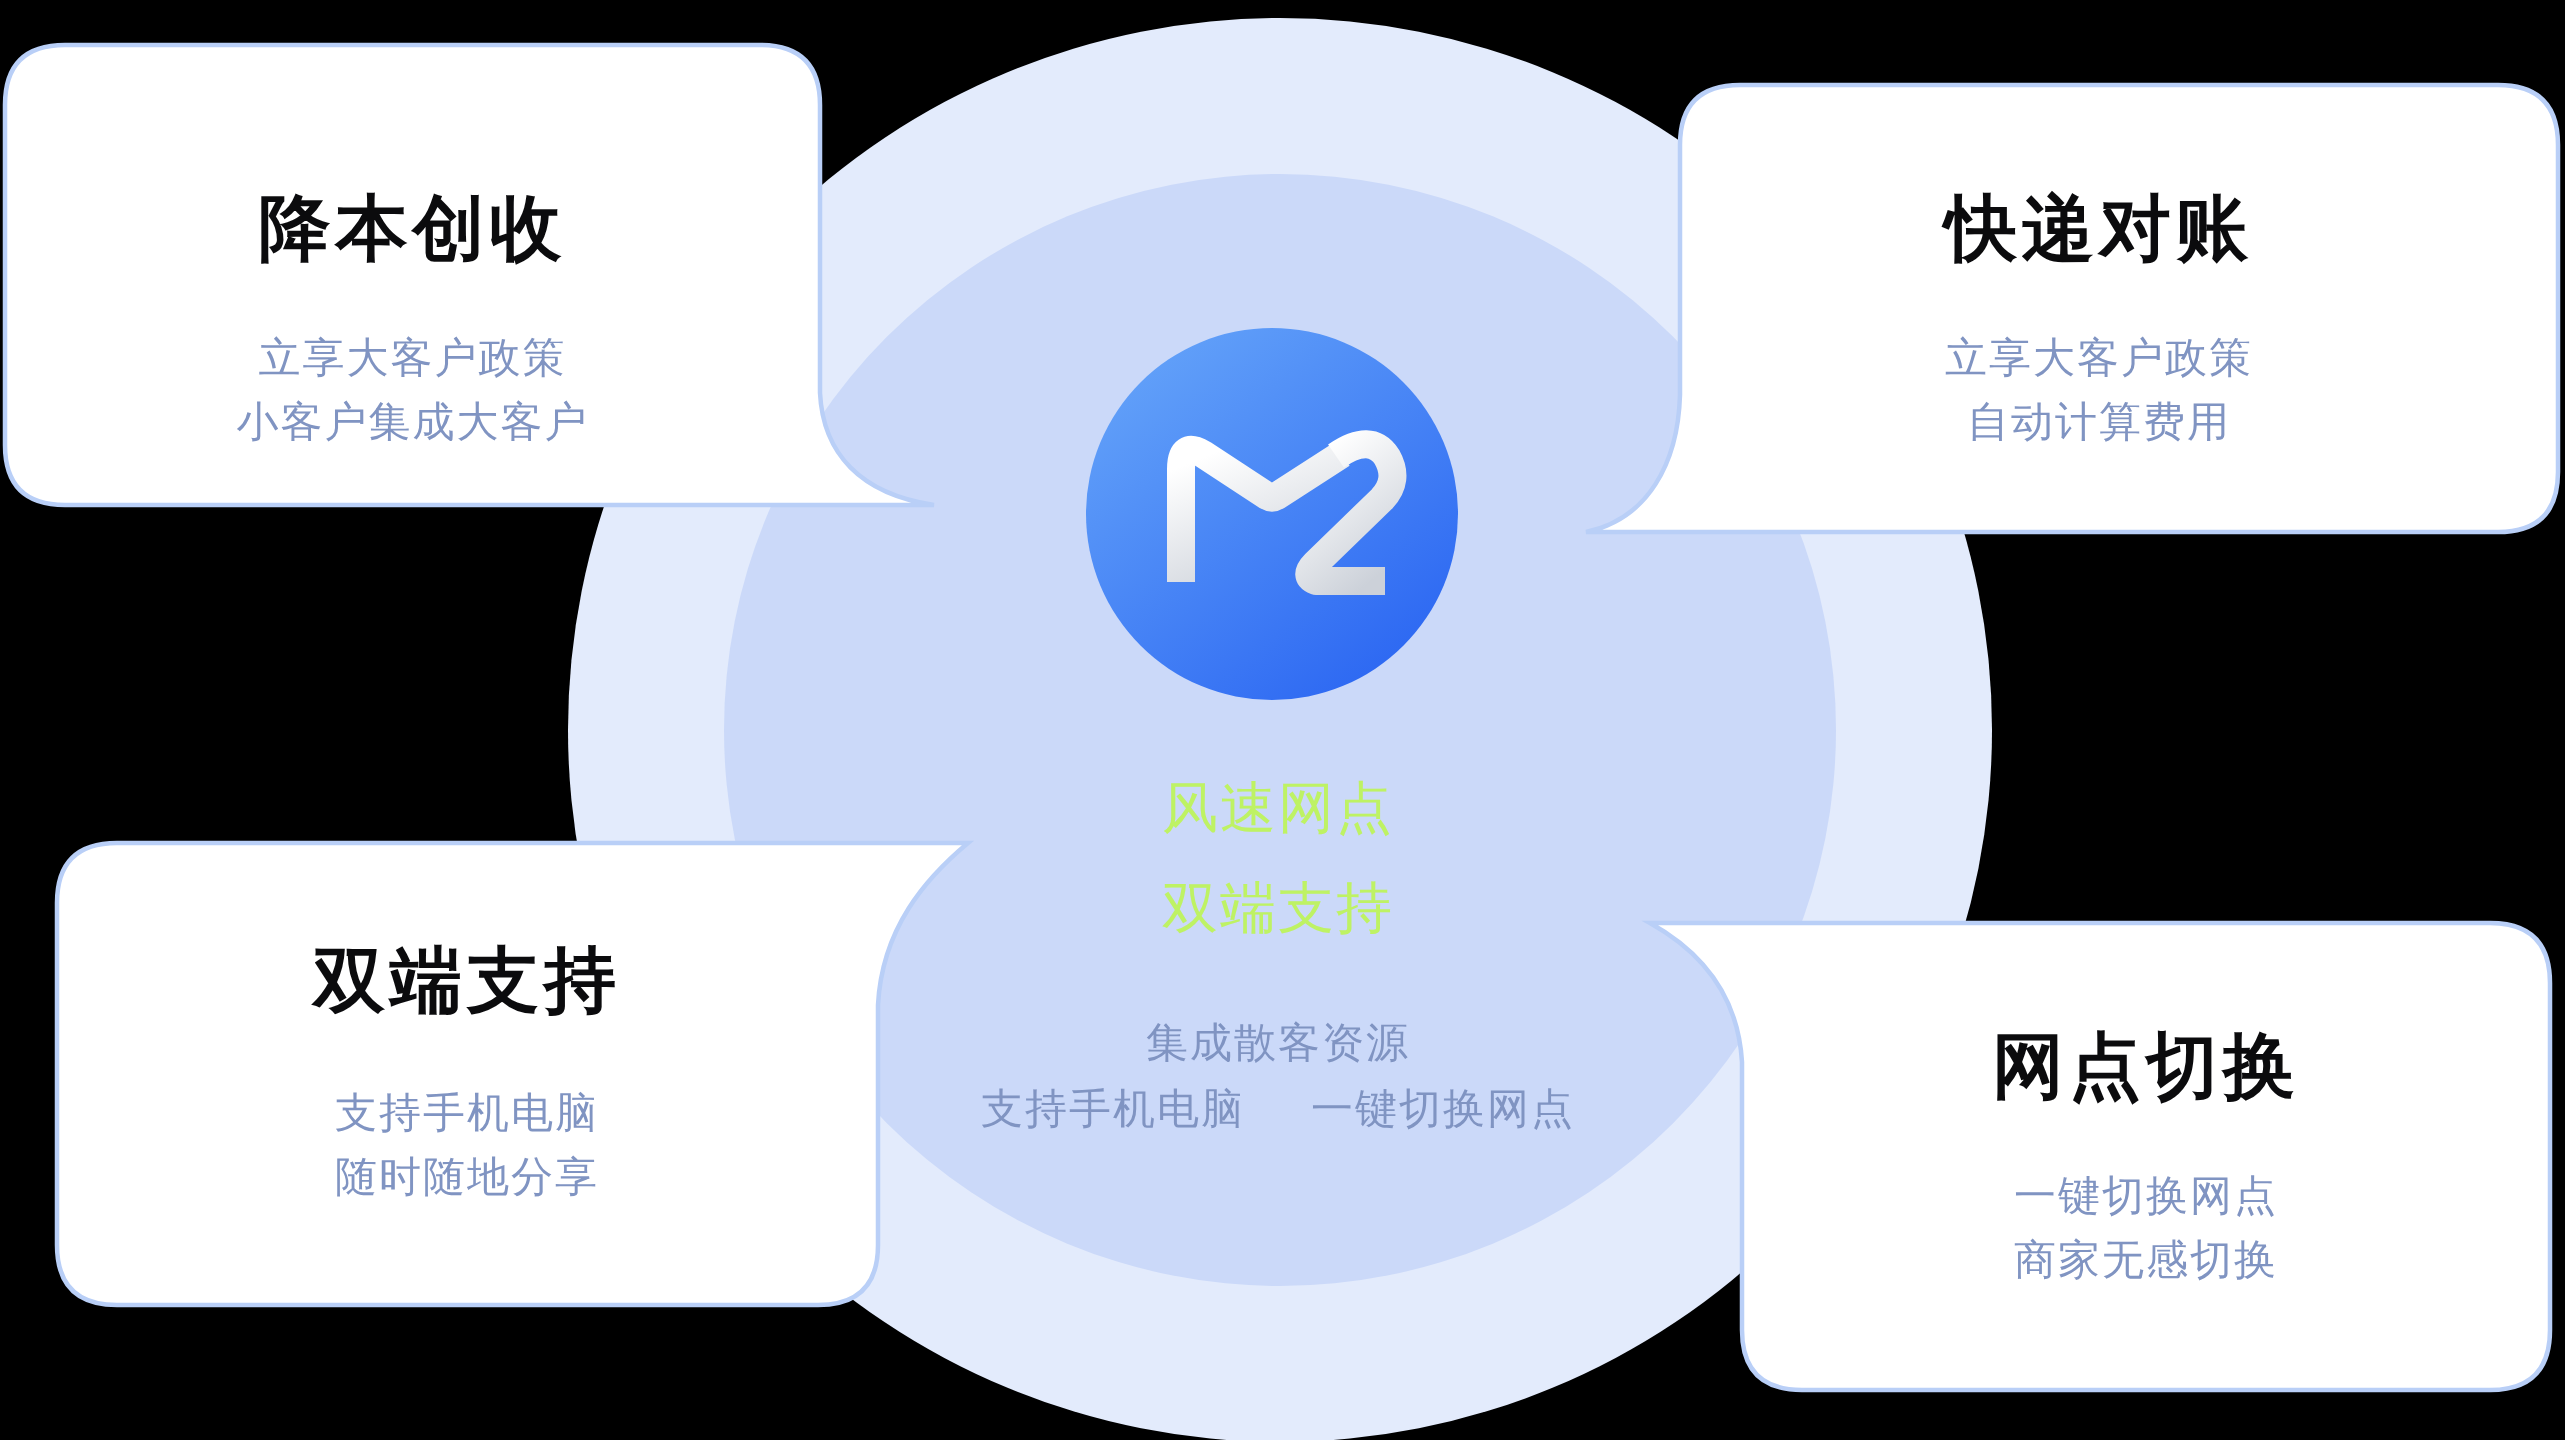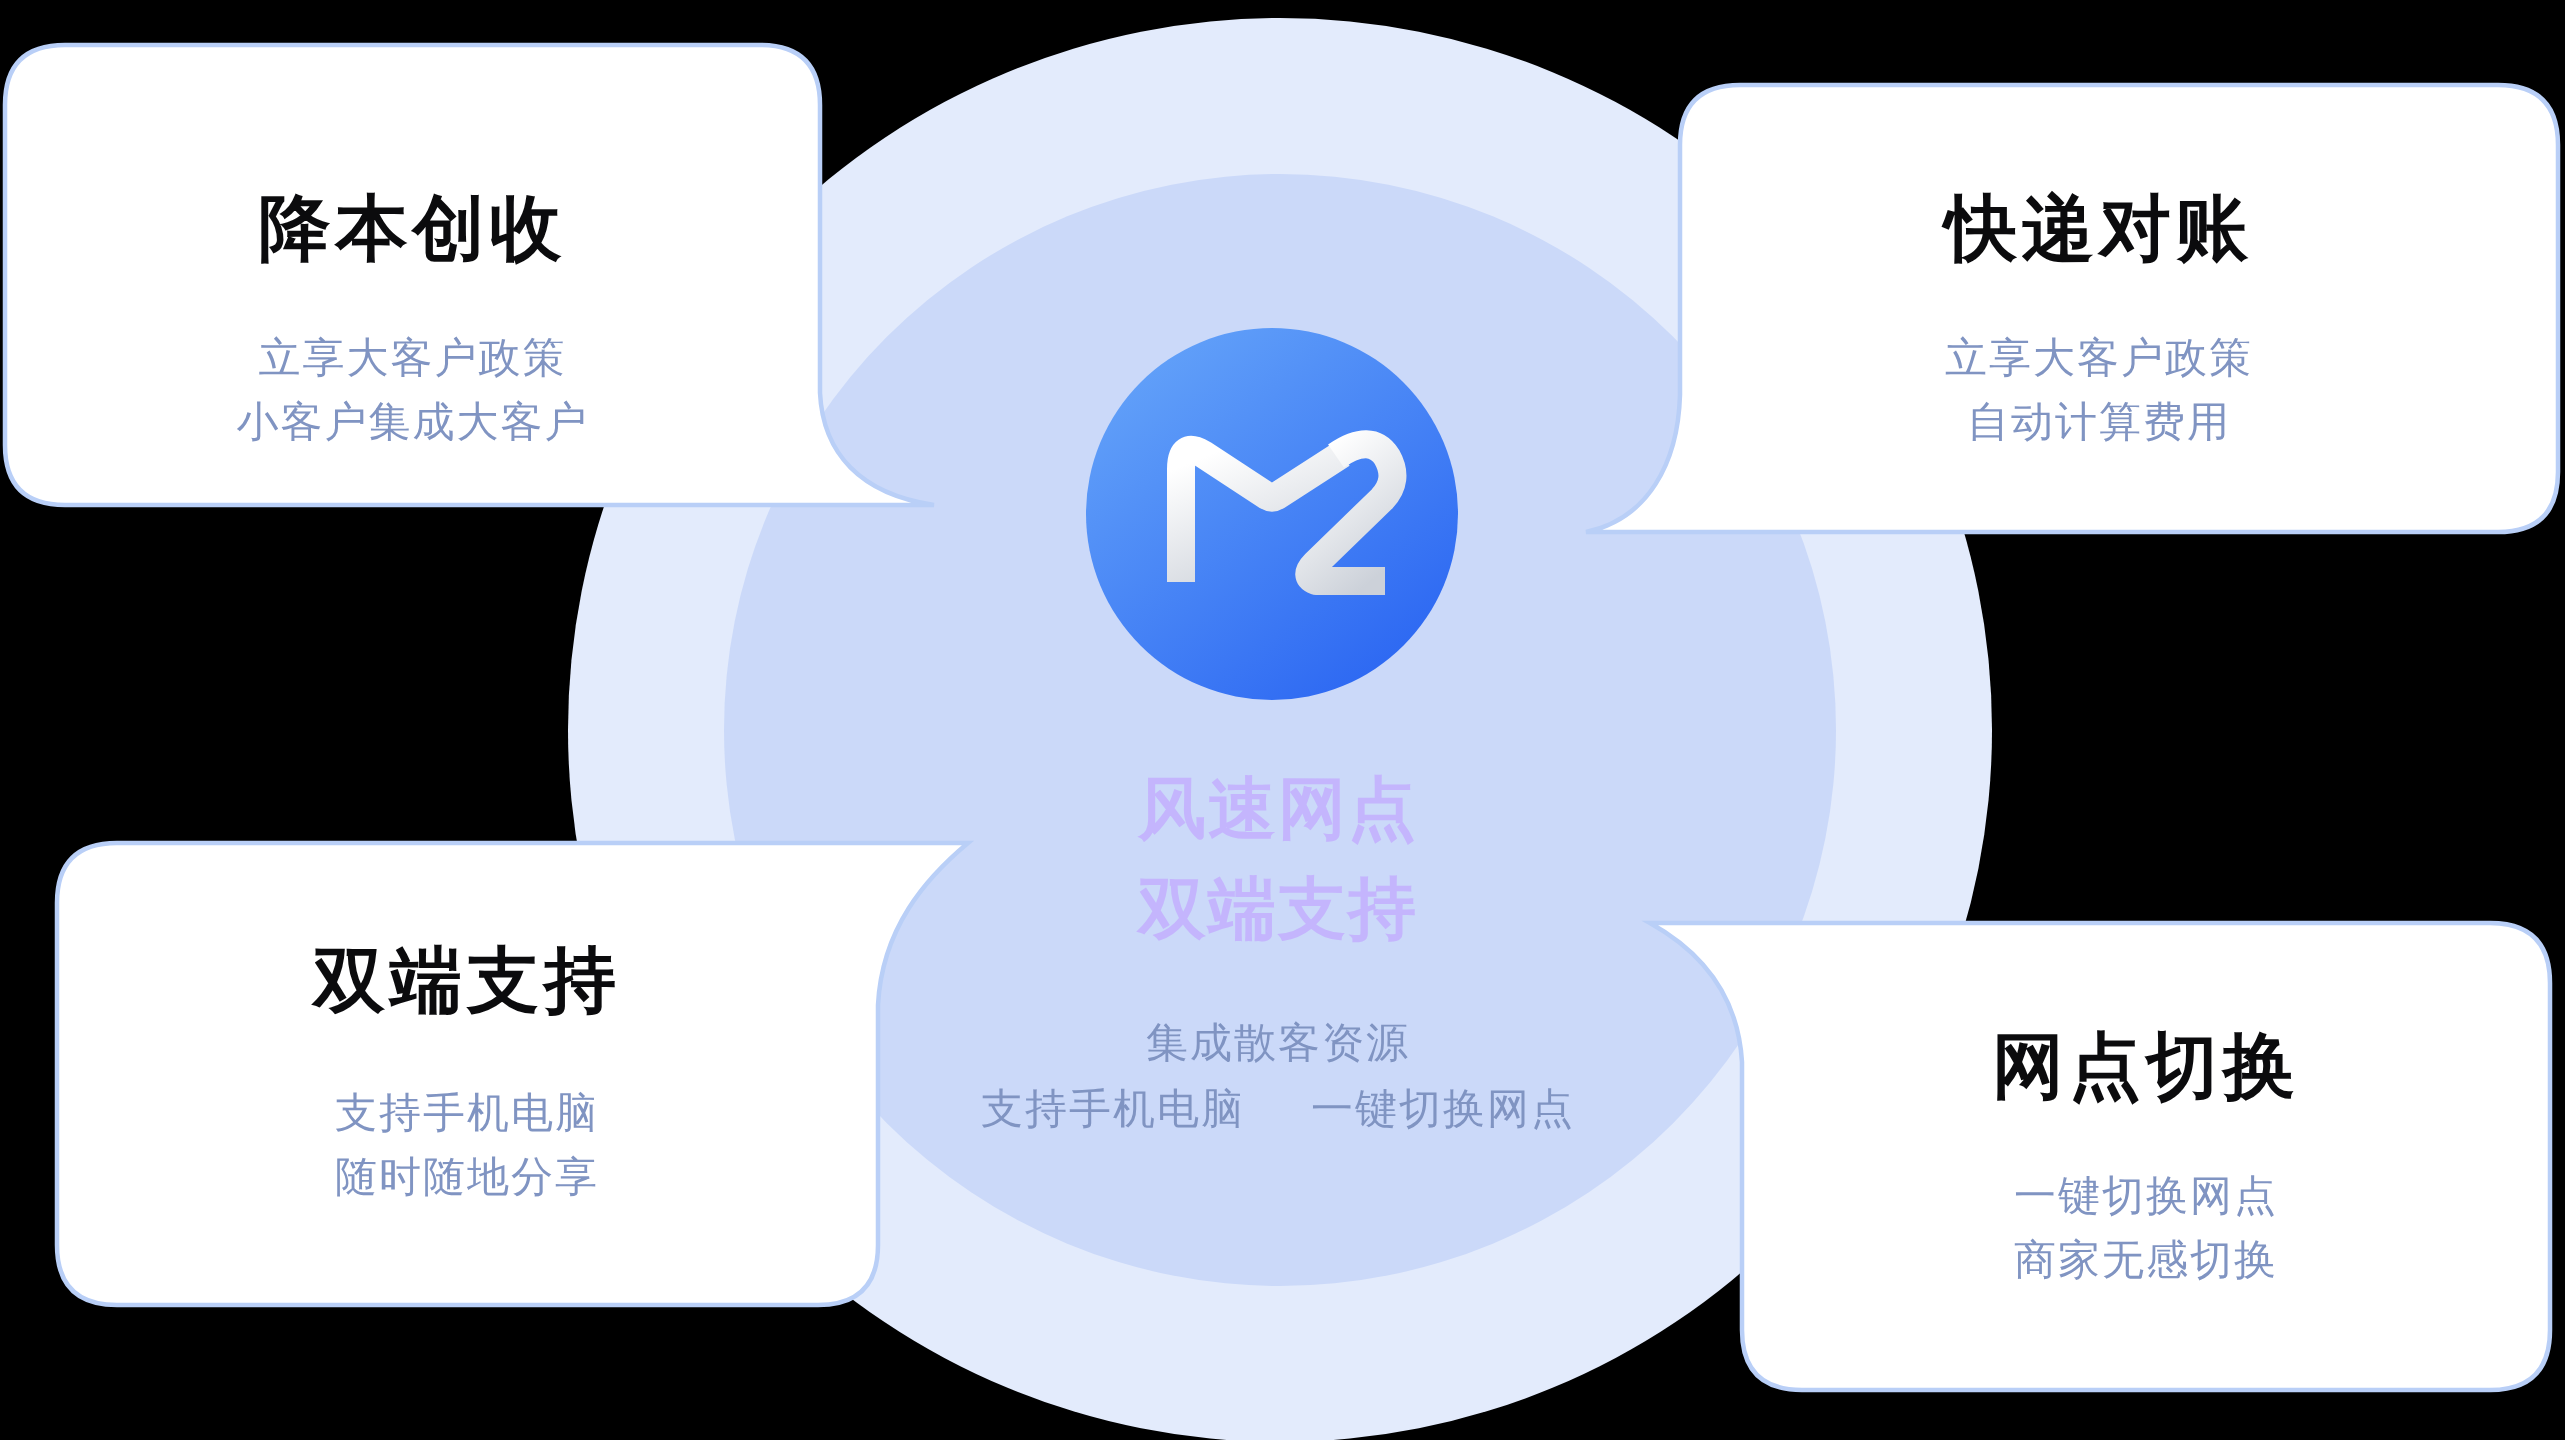--- a/index.html
+++ b/index.html
@@ -51,25 +51,25 @@
   .center-text {
     position: absolute;
     left: 1278px;
     top: 758px;
     transform: translateX(-50%);
     text-align: center;
     white-space: nowrap;
     pointer-events: none;
   }
   .center-title {
-    font-size: 68px;
-    font-weight: bold;
+    font-size: 56px;
+    font-weight: normal;
     letter-spacing: 2px;
     line-height: 100px;
-    color: #c4b5fd;
+    color: #bef264;
   }
   .center-features {
     margin-top: 52px;
     font-size: 42px;
     line-height: 66px;
     letter-spacing: 2px;
     color: #8094c2;
   }
   .feature-line {
     display: flex;

